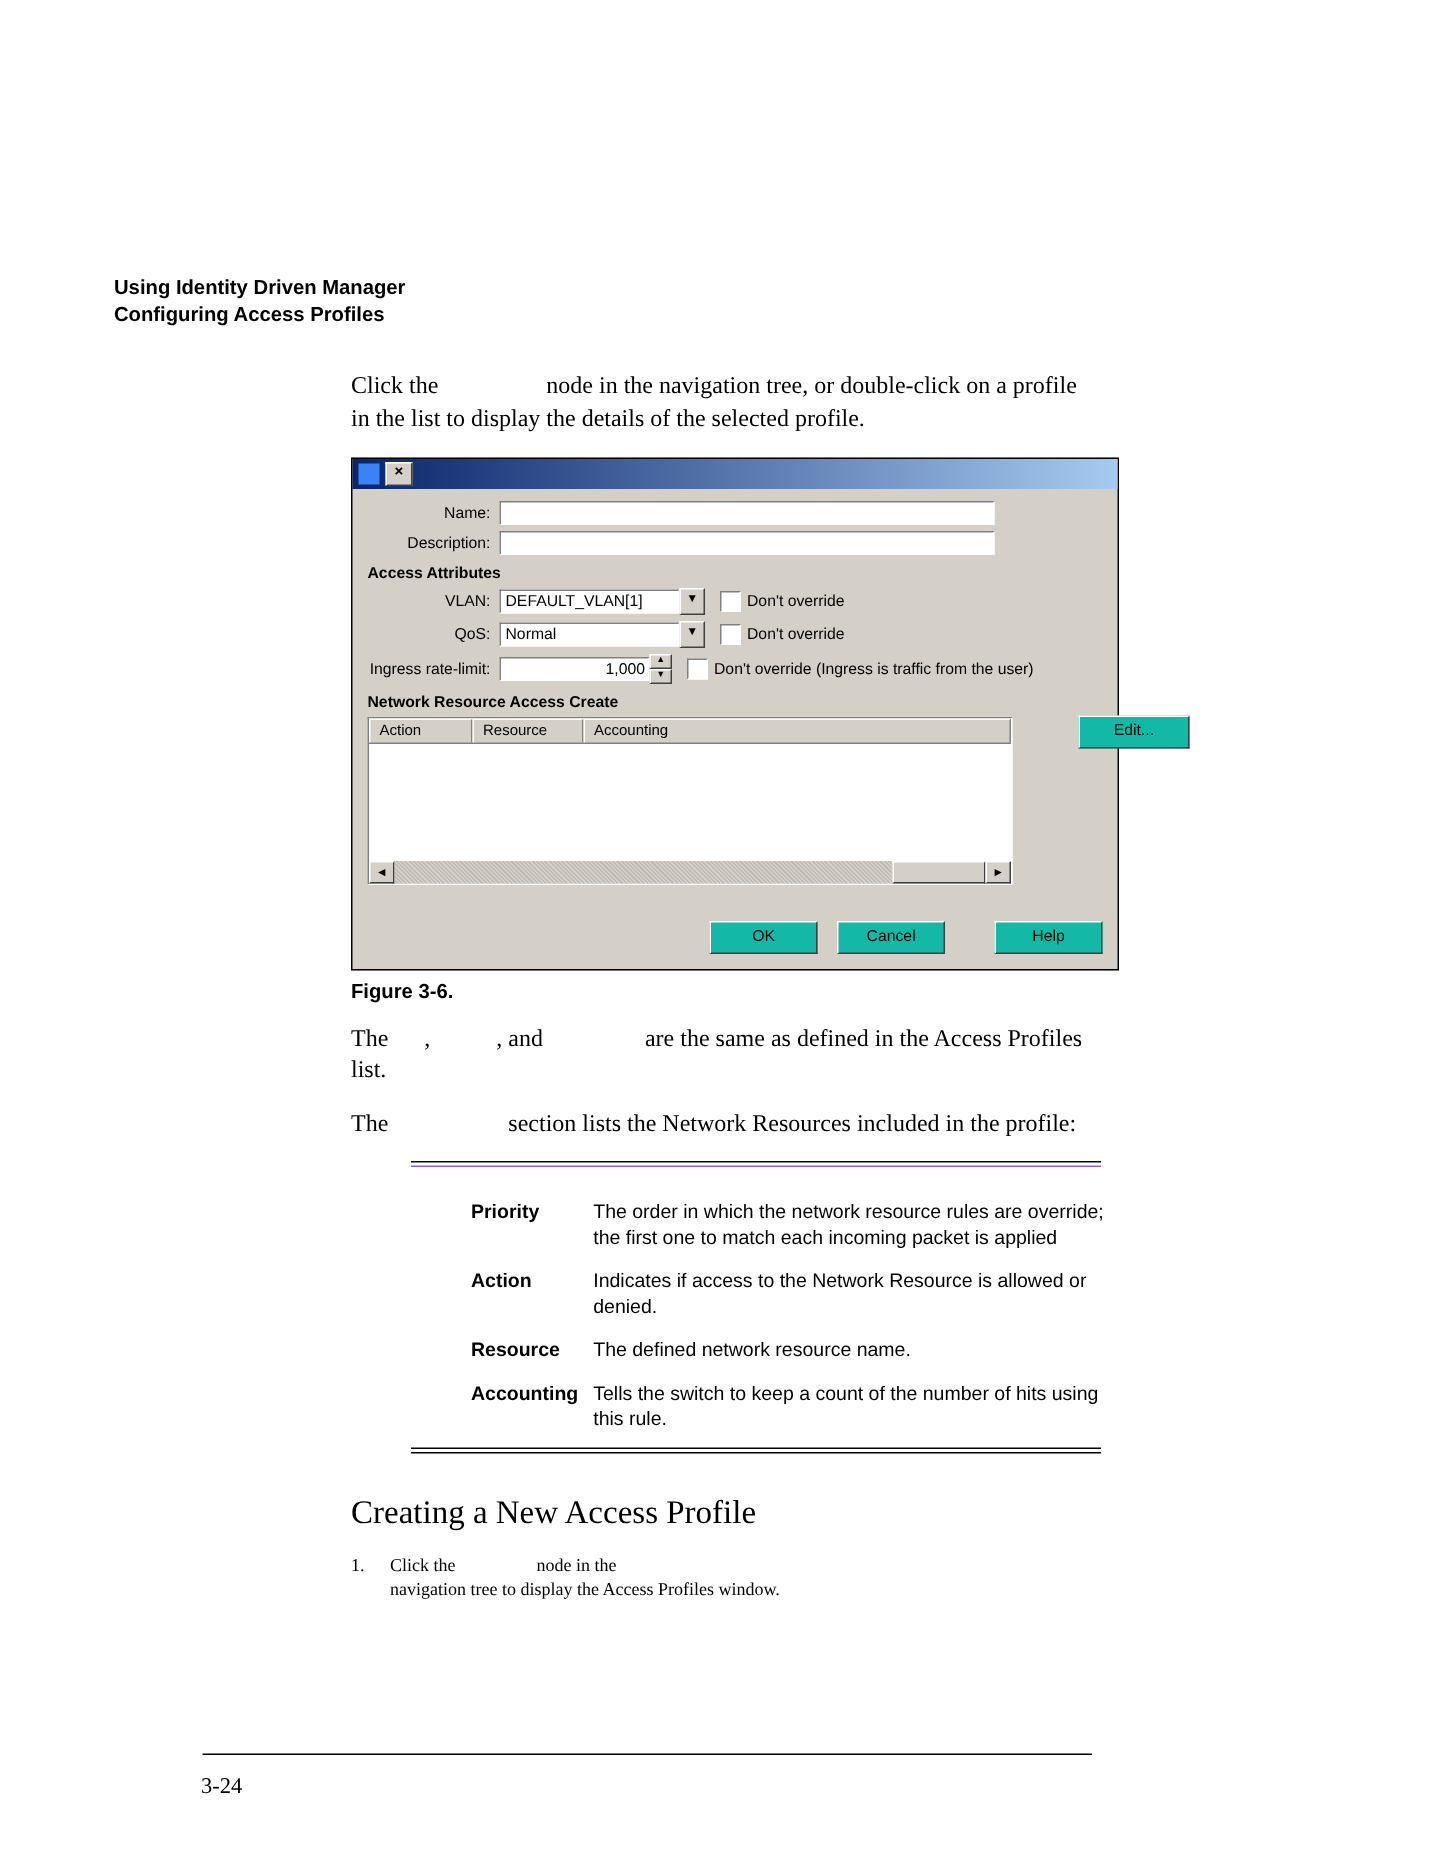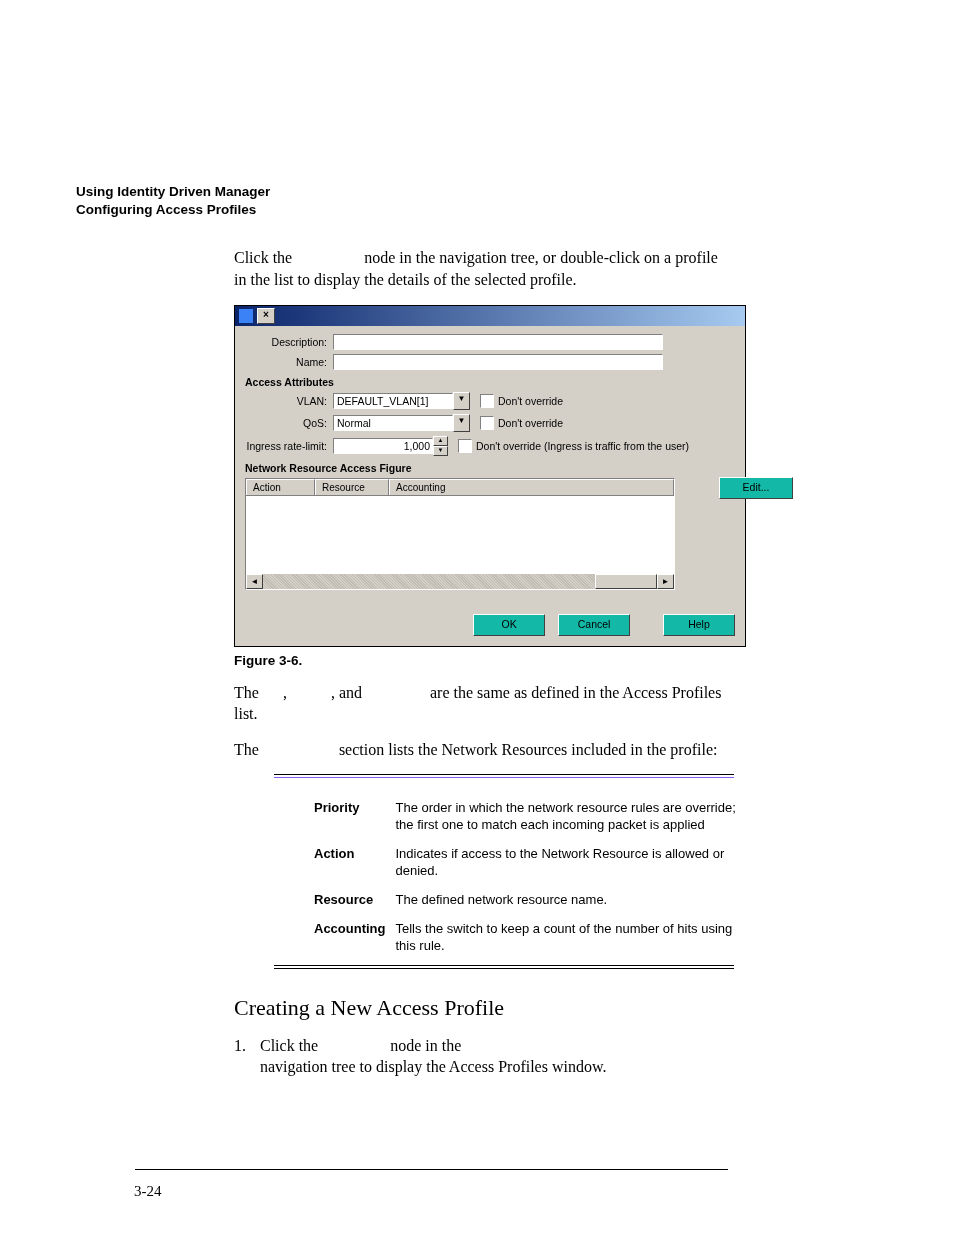--- a/index.html
+++ b/index.html
@@ -37,21 +37,21 @@
     font-weight: bold;
     font-size: 13.5px;
     margin: 6px 0 14px 0;
   }
   .section-heading {
     font-size: 22px;
     font-family: Georgia, serif;
     margin: 26px 0 14px 0;
   }
   .num-list {
-    font-size: 16px;
+    font-size: 12px;
     line-height: 1.35;
   }
   .num-list .num {
     display: inline-block;
     width: 26px;
   }
   .footer-rule {
     position: absolute;
     left: 135px;
     right: 135px;
@@ -277,25 +277,25 @@
   <div class="body-col">
     <p class="body-text">Click the &nbsp;&nbsp;&nbsp;&nbsp;&nbsp;&nbsp;&nbsp;&nbsp;&nbsp;&nbsp;&nbsp;&nbsp;&nbsp;&nbsp;&nbsp;&nbsp; node in the navigation tree, or double-click on a profile in the list to display the details of the selected profile.</p>
 
     <div class="dialog">
       <div class="titlebar">
         <span class="app-icon"></span>
         <span class="close-btn">×</span>
       </div>
       <div class="dlg-body">
         <div class="form-row">
+          <span class="lbl">Name:</span>
+          <input class="txt wide" value="" style="">
+        </div>
+        <div class="form-row">
           <span class="lbl">Description:</span>
-          <input class="txt wide" value="" style="">
-        </div>
-        <div class="form-row">
-          <span class="lbl">Name:</span>
           <input class="txt wide" value="" style="">
         </div>
 
         <div class="group-label">Access Attributes</div>
 
         <div class="form-row">
           <span class="lbl">VLAN:</span>
           <input class="txt med" value="DEFAULT_VLAN[1]" style="">
           <span class="dropbtn">▼</span>
           <span class="chk"></span>
@@ -314,21 +314,21 @@
           <span class="lbl">Ingress rate-limit:</span>
           <input class="txt num" value="1,000" style="">
           <span class="spinbox">
               <div>▲</div>
               <div>▼</div>
             </span>
           <span class="chk"></span>
           <span>Don't override  (Ingress is traffic from the user)</span>
         </div>
 
-        <div class="group-label">Network Resource Access Figure</div>
+        <div class="group-label">Network Resource Access Create</div>
 
         <div style="position:relative;">
           <div class="rules-area">
             <div class="rules-header">
               <div style="width:55px">Action</div>
               <div style="width:60px">Resource</div>
               <div style="flex:1">Accounting</div>
             </div>
             <div class="hscroll">
               <div class="scroll-btn">◄</div>

